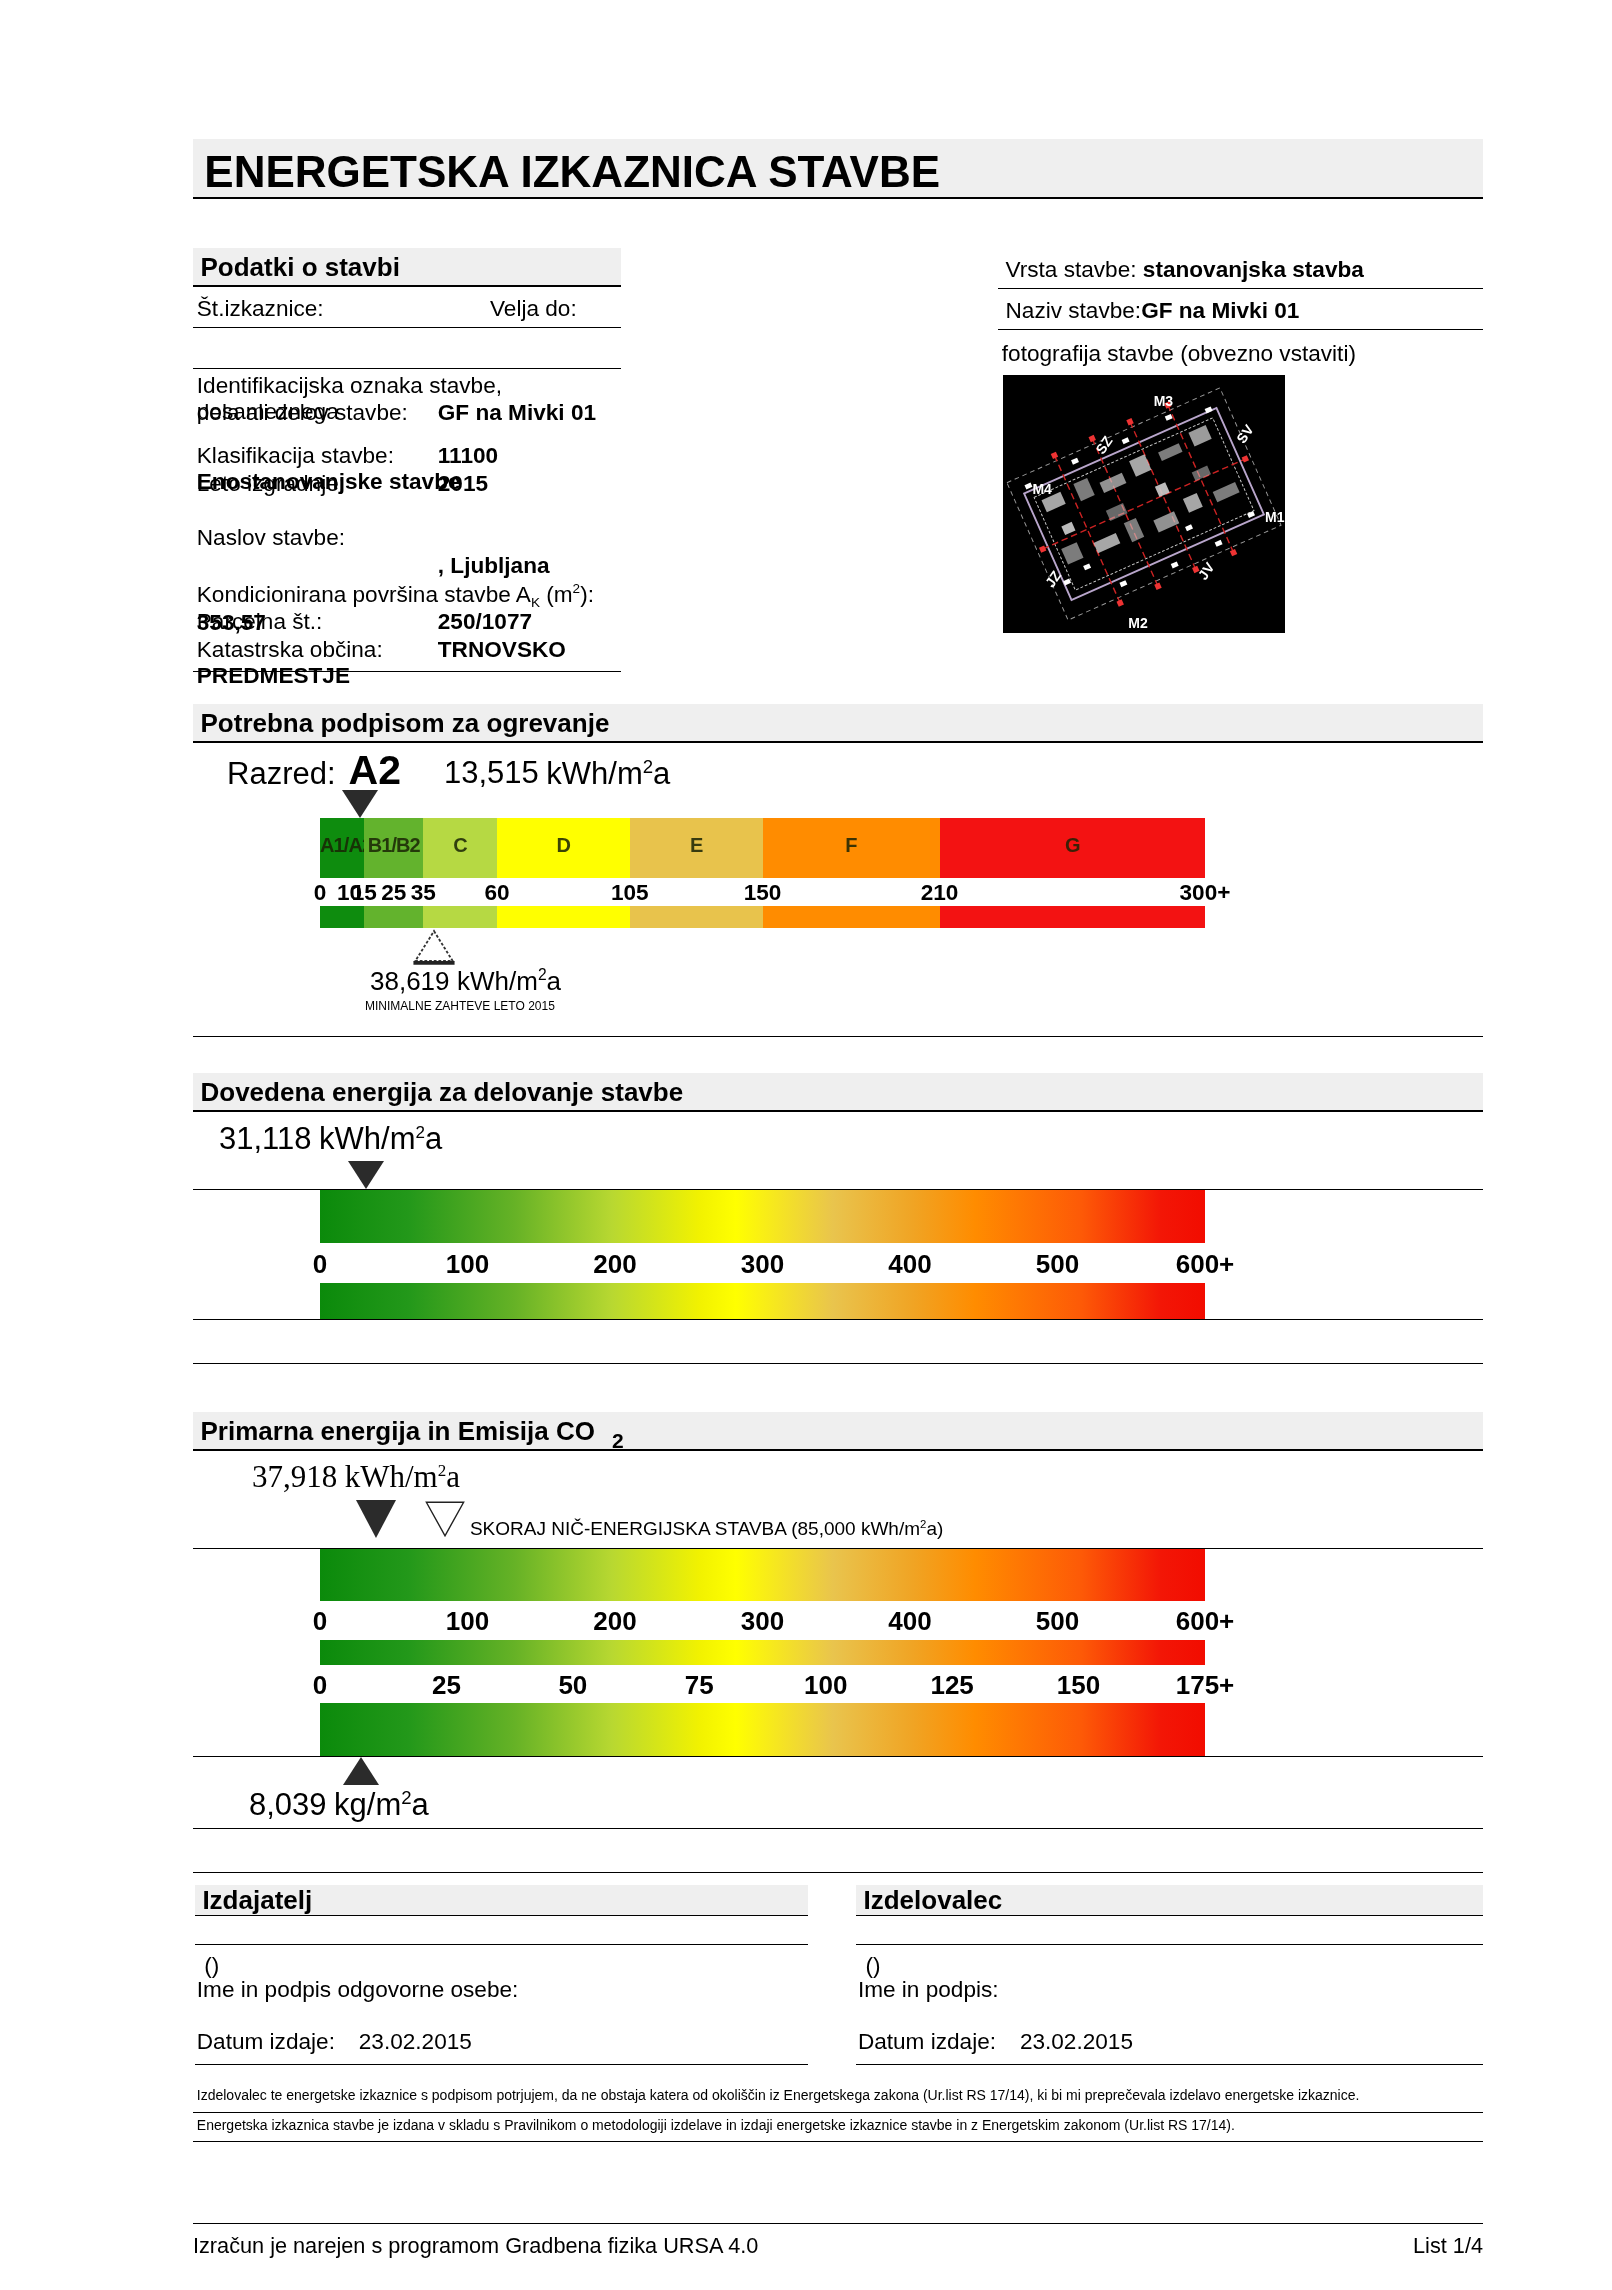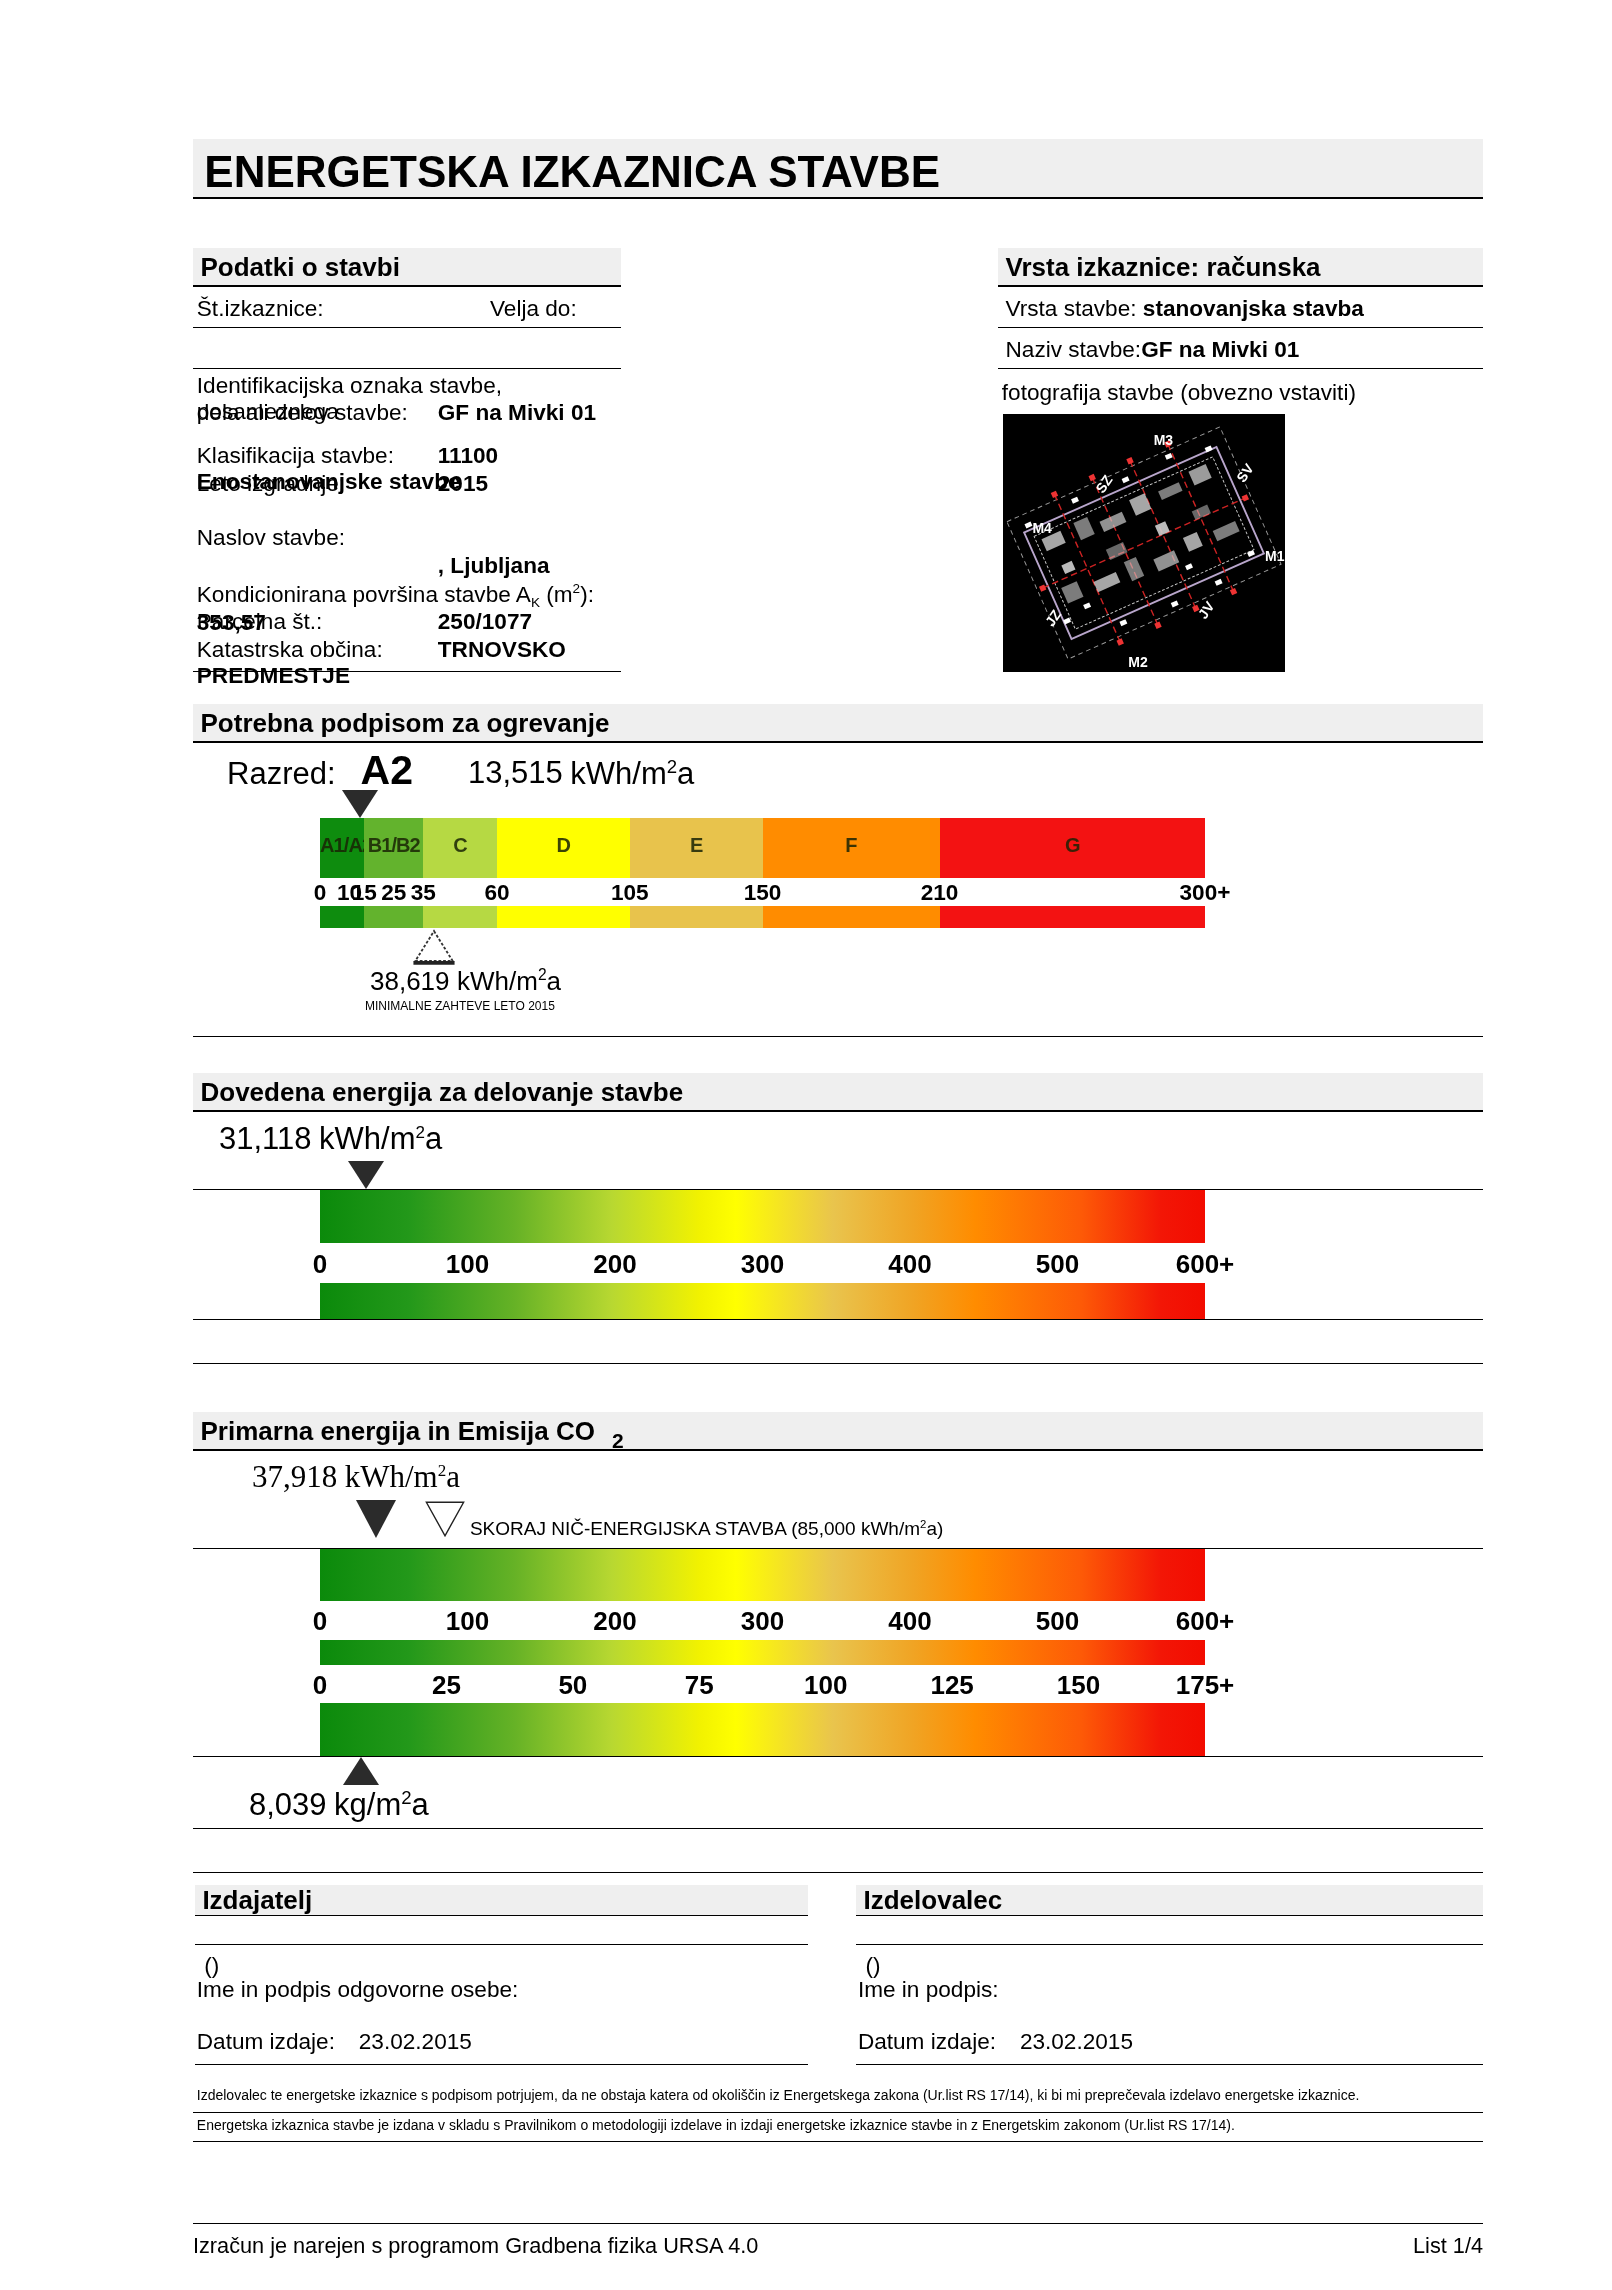--- a/index.html
+++ b/index.html
@@ -60,21 +60,21 @@
   .tickstrip{position:relative;height:28px;}
   .tickstrip.bignum{height:40px;}
   .tick{position:absolute;top:1.9px;transform:translateX(-50%);font-weight:bold;font-size:22.6px;white-space:nowrap;}
   .bignum .tick{font-size:26px;top:5.6px;}
   .grad{height:53px;} .grad.thin{height:36px;} .grad.thin2{height:24.5px;margin-top:1.9px;}
   .valline{font-size:31px;} .valline sup{font-size:55%;}
   .unit{margin-left:7.5px;}
 
   
   #sec1{top:704px;}
-  #sec1 .razline{margin:3.8px 0 0 34px;height:45px;font-size:31px;display:flex;align-items:baseline;gap:12px;}
+  #sec1 .razline{margin:3.8px 0 0 34px;height:45px;font-size:31px;display:flex;align-items:baseline;}
   #sec1 .razA{font-size:41px;font-weight:bold;margin-left:13px;}
   #sec1 .razval{margin-left:43px;}
   .minreq{position:relative;height:100px;}
   .minval{margin-left:50px;padding-top:38px;font-size:26px;}
   .mincap{margin-left:45px;margin-top:1.9px;font-size:12px;}
   #sec1 .hrfull{margin-top:7.5px;}
 
   
   #sec2{top:1073px;}
   #sec2 .valline{margin:9.4px 0 5.6px 26px;}
@@ -150,23 +150,20 @@
     <div class="row lvrow">
       <span class="lab">Parcelna št.:</span><b>250/1077</b>
     </div>
     <div class="row lvrow">
       <span class="lab">Katastrska občina:</span><b>TRNOVSKO PREDMESTJE</b>
     </div>
     <div class="endline"></div>
   </div>
 
   <div class="abs" id="rightcol">
-    <div class="hdrbar">
-      <span>Vrsta izkaznice: računska</span>
-    </div>
     <div class="r1">
       <span>Vrsta stavbe:</span>
       <b>stanovanjska stavba</b>
     </div>
     <div class="r1">
       <span>Naziv stavbe:</span><b>GF na Mivki 01</b>
     </div>
     <div class="caption">fotografija stavbe (obvezno vstaviti)</div>
 
     <div id="photo">

